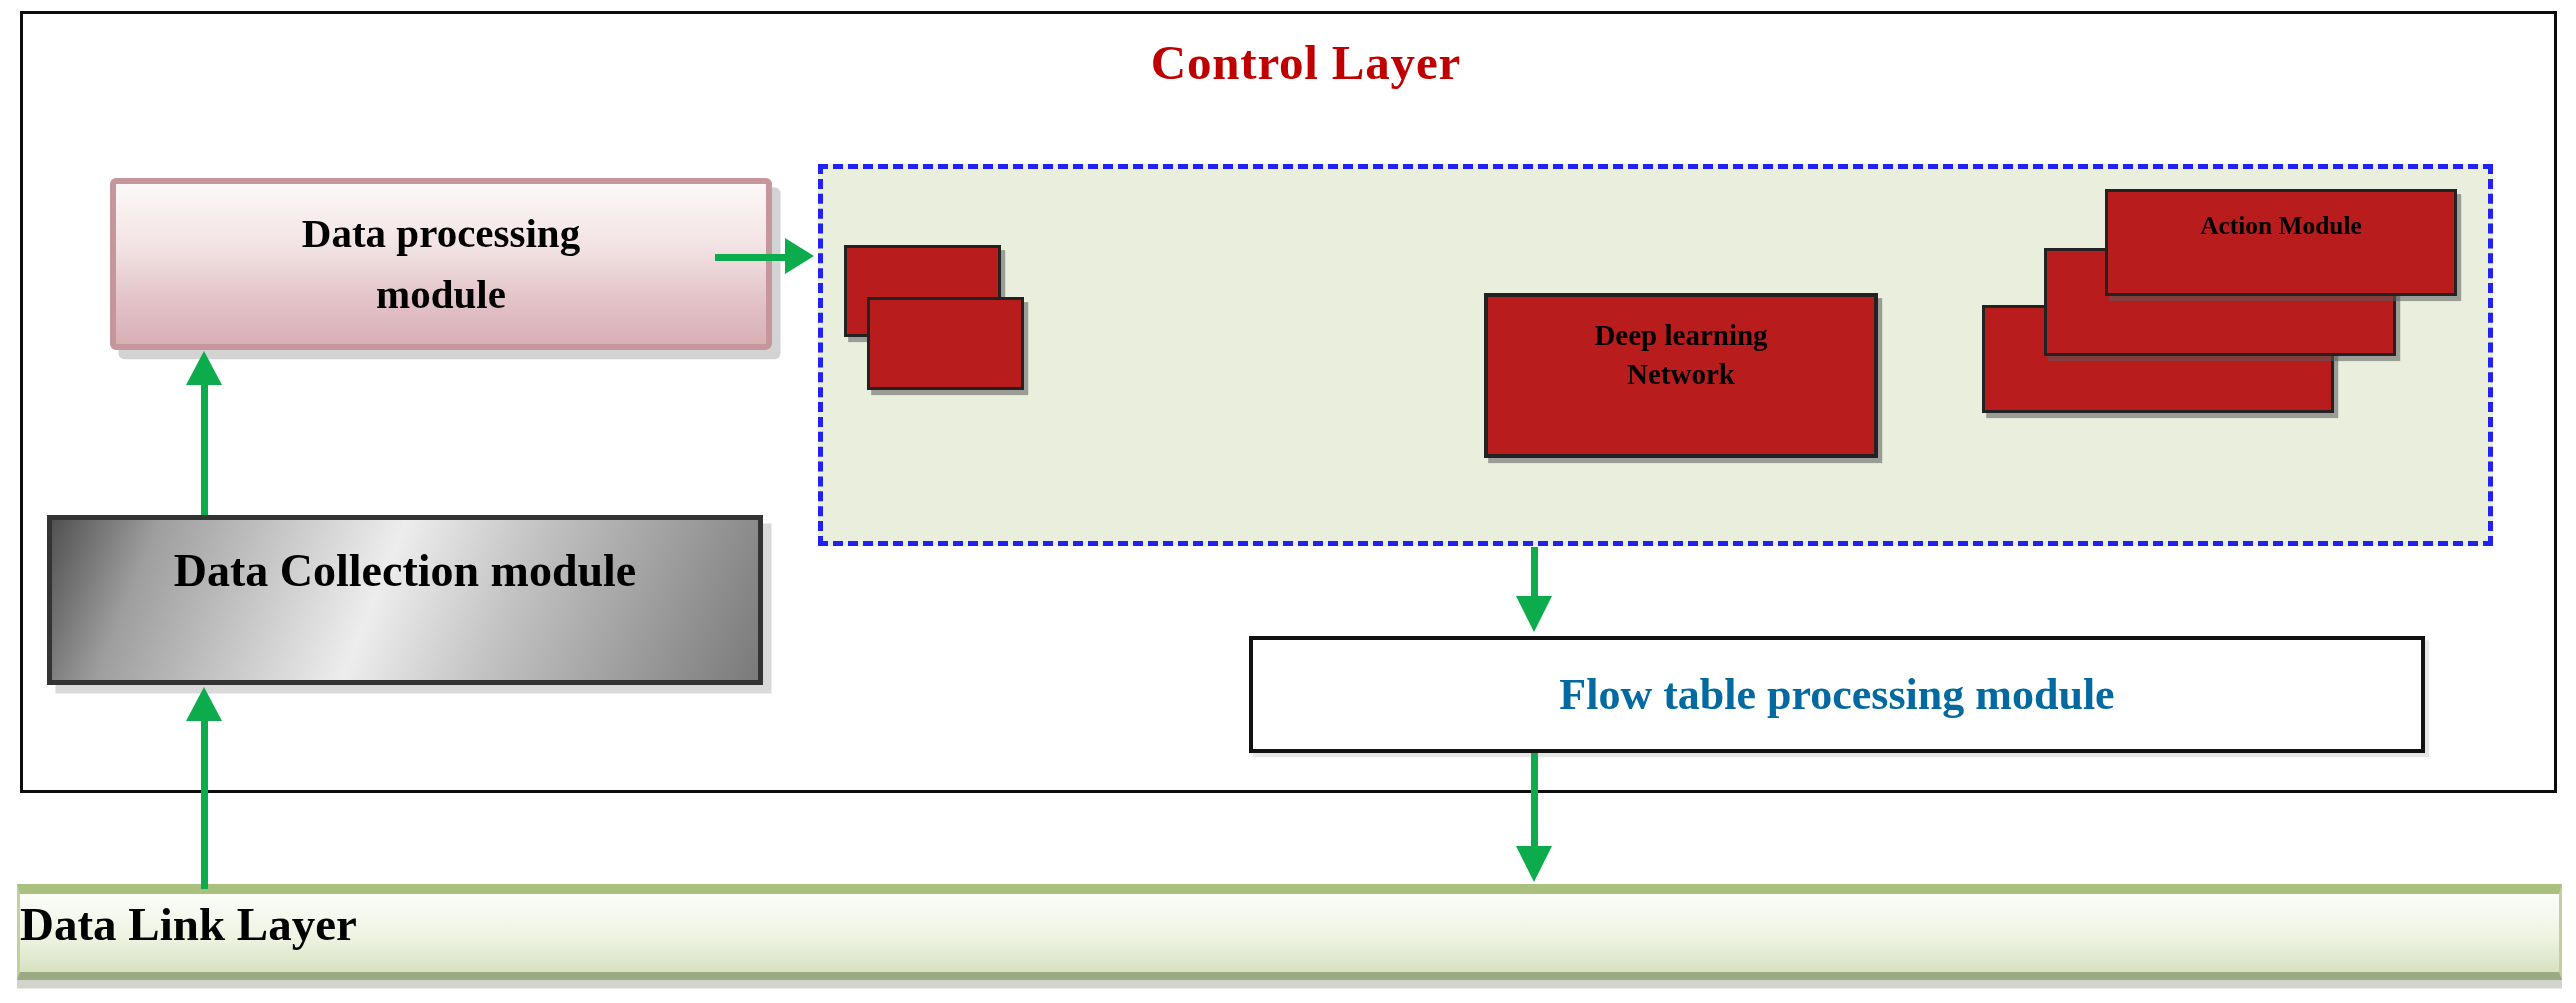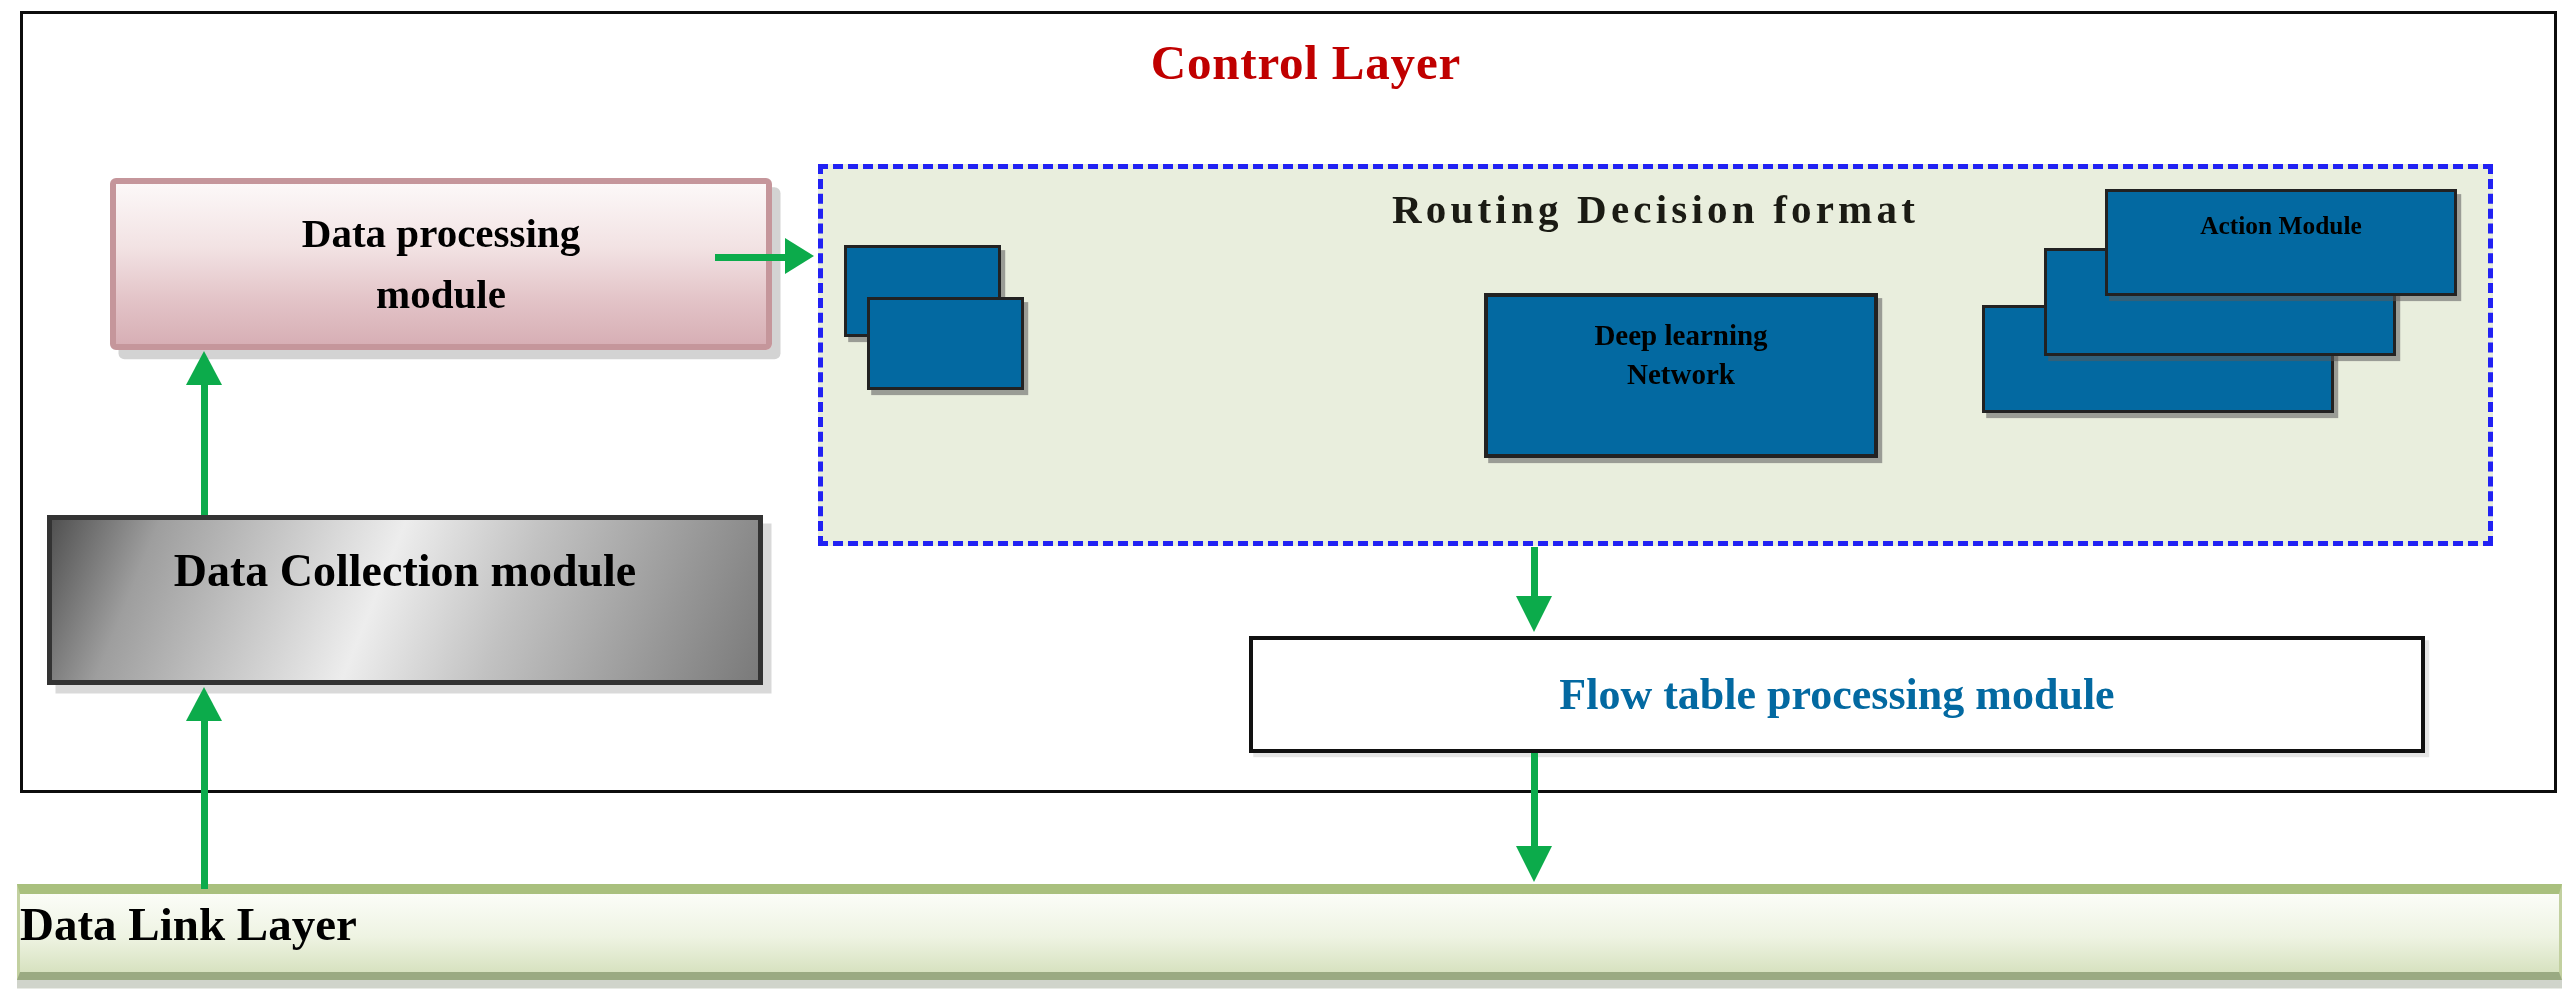--- a/index.html
+++ b/index.html
@@ -37,21 +37,21 @@
     box-shadow:8.5px 8.5px 0 rgba(170,170,170,.45);
     display:flex;justify-content:center;align-items:flex-start;padding-top:24px;
     font-size:46px;font-weight:bold;color:#000;}
 
   
   .dashed-box{position:absolute;left:818px;top:164px;width:1675px;height:382px;
     border:5.1px dashed var(--routing-border-blue);background:var(--routing-fill-sage);}
   .routing-title{position:absolute;left:818px;top:185px;width:1675px;text-align:center;
     font-size:41px;font-weight:bold;letter-spacing:4.2px;color:#1b1b14;}
 
-  .wbox{position:absolute;background:#0369a1;border:3.4px solid #222;
+  .wbox{position:absolute;background:#b91c1c;border:3.4px solid #222;
     box-shadow:4.2px 5.1px 0 rgba(90,90,90,.55);}
   .wbox .lbl{width:100%;height:100%;display:flex;align-items:center;justify-content:center;
     text-align:center;font-weight:bold;color:#000;white-space:pre-line;}
 
   
   .state-a{left:844px;top:245px;width:157px;height:92px;z-index:1;}
   .state-b{left:867px;top:297px;width:157px;height:93px;z-index:2;}
   .state-c{left:890px;top:350px;width:157px;height:92px;z-index:3;}
   .state-c .lbl{font-size:25.4px;padding-bottom:25.4px;}
 
@@ -112,21 +112,20 @@
   <div class="control-title">Control Layer</div>
 
   <div class="pink-box">Data processing
 module</div>
 
   <div class="gray-box">
     <span>Data Collection module</span>
   </div>
 
   <div class="dashed-box"></div>
-  <div class="routing-title">Routing Decision format</div>
 
   <div class="wbox state-a"></div>
   <div class="wbox state-b"></div>
 
   <div class="wbox deep-box">
     <div class="lbl">Deep learning
 Network</div>
   </div>
 
   <div class="wbox action-back"></div>

